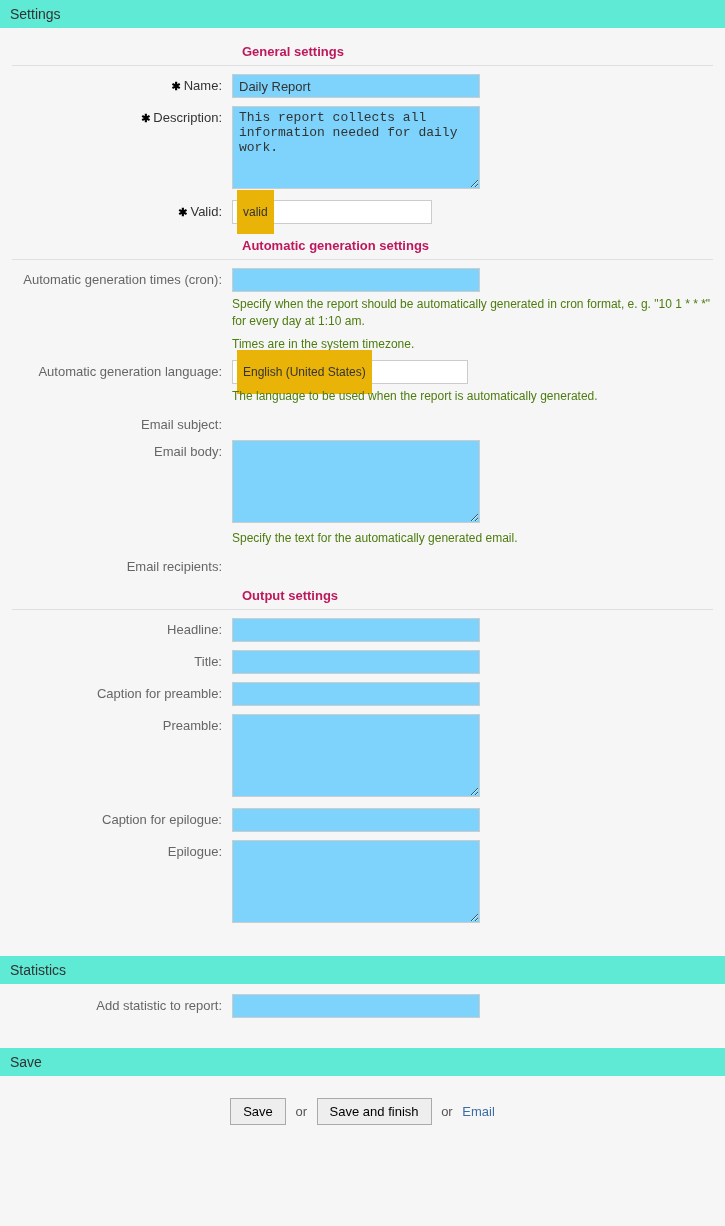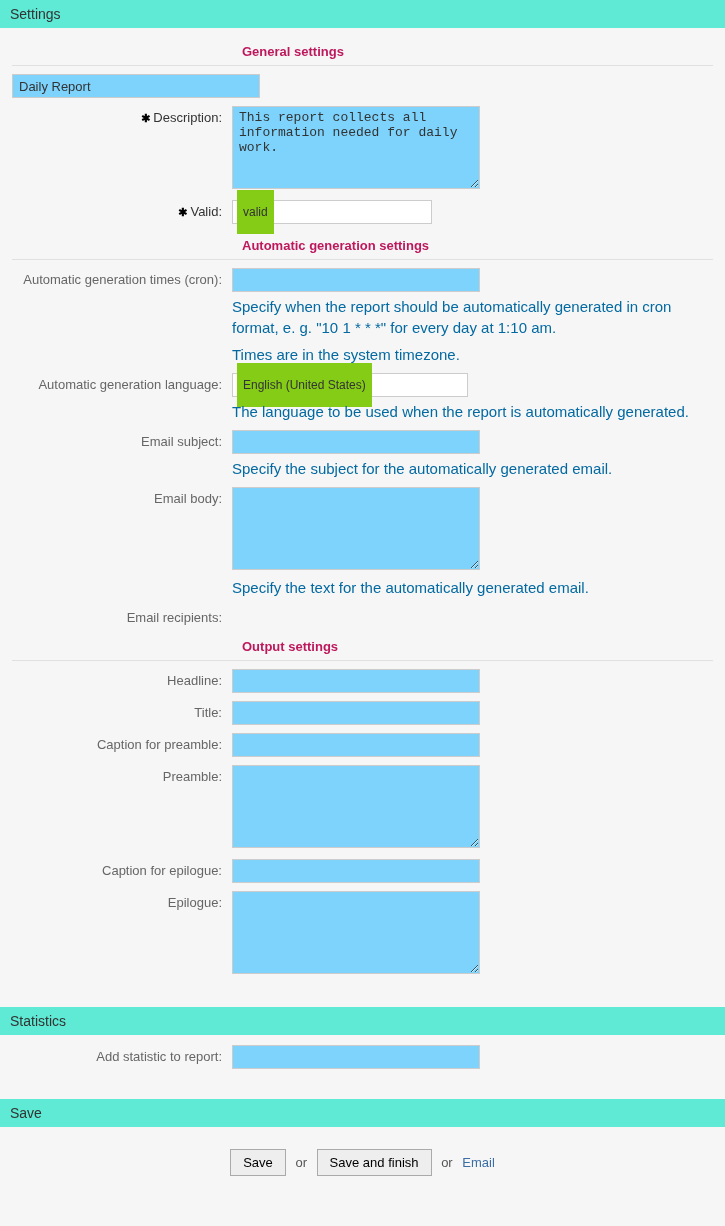--- a/index.html
+++ b/index.html
@@ -84,31 +84,31 @@
   .select-like {
     border: 1px solid #ccc;
     background: #fff;
     width: 200px;
     height: 24px;
     padding: 2px 4px;
     display: inline-flex;
     align-items: center;
   }
   .select-inner {
-    background: #84cc16;
+    background: #eab308;
     padding: 15px 6px;
     font-size: 12px;
     color: #333;
   }
   .select-like.wide {
     width: 236px;
   }
   .help-text {
-    color: #0369a1;
-    font-size: 15px;
+    color: #4d7c0f;
+    font-size: 12px;
     margin-top: 4px;
     width: 480px;
     line-height: 1.4;
   }
   .help-text + .help-text {
     margin-top: 6px;
   }
   .button-row {
     text-align: center;
     padding: 12px 0 20px 0;
@@ -135,20 +135,21 @@
 <body>
 
 <div class="panel">
   <div class="panel-header">Settings</div>
   <div class="panel-body">
 
     <div class="section-header">General settings</div>
     <hr class="section-rule">
 
     <div class="form-row">
+      <div class="form-label req"><span class="star">✱</span><span>Name:</span></div>
       <div class="form-control-col">
         <input type="text" value="Daily Report" style="">
       </div>
     </div>
 
     <div class="form-row">
       <div class="form-label req"><span class="star">✱</span><span>Description:</span></div>
       <div class="form-control-col">
         <textarea class="mono" rows="5" style="">This report collects all information needed for daily work.</textarea>
       </div>
@@ -180,24 +181,20 @@
       <div class="form-control-col">
         <div class="select-like wide">
           <span class="select-inner">English (United States)</span>
         </div>
         <div class="help-text">The language to be used when the report is automatically generated.</div>
       </div>
     </div>
 
     <div class="form-row">
       <div class="form-label">Email subject:</div>
-      <div class="form-control-col">
-        <input type="text" value="" style="">
-        <div class="help-text">Specify the subject for the automatically generated email.</div>
-      </div>
     </div>
 
     <div class="form-row">
       <div class="form-label">Email body:</div>
       <div class="form-control-col">
         <textarea rows="5" style=""></textarea>
         <div class="help-text">Specify the text for the automatically generated email.</div>
       </div>
     </div>
 

